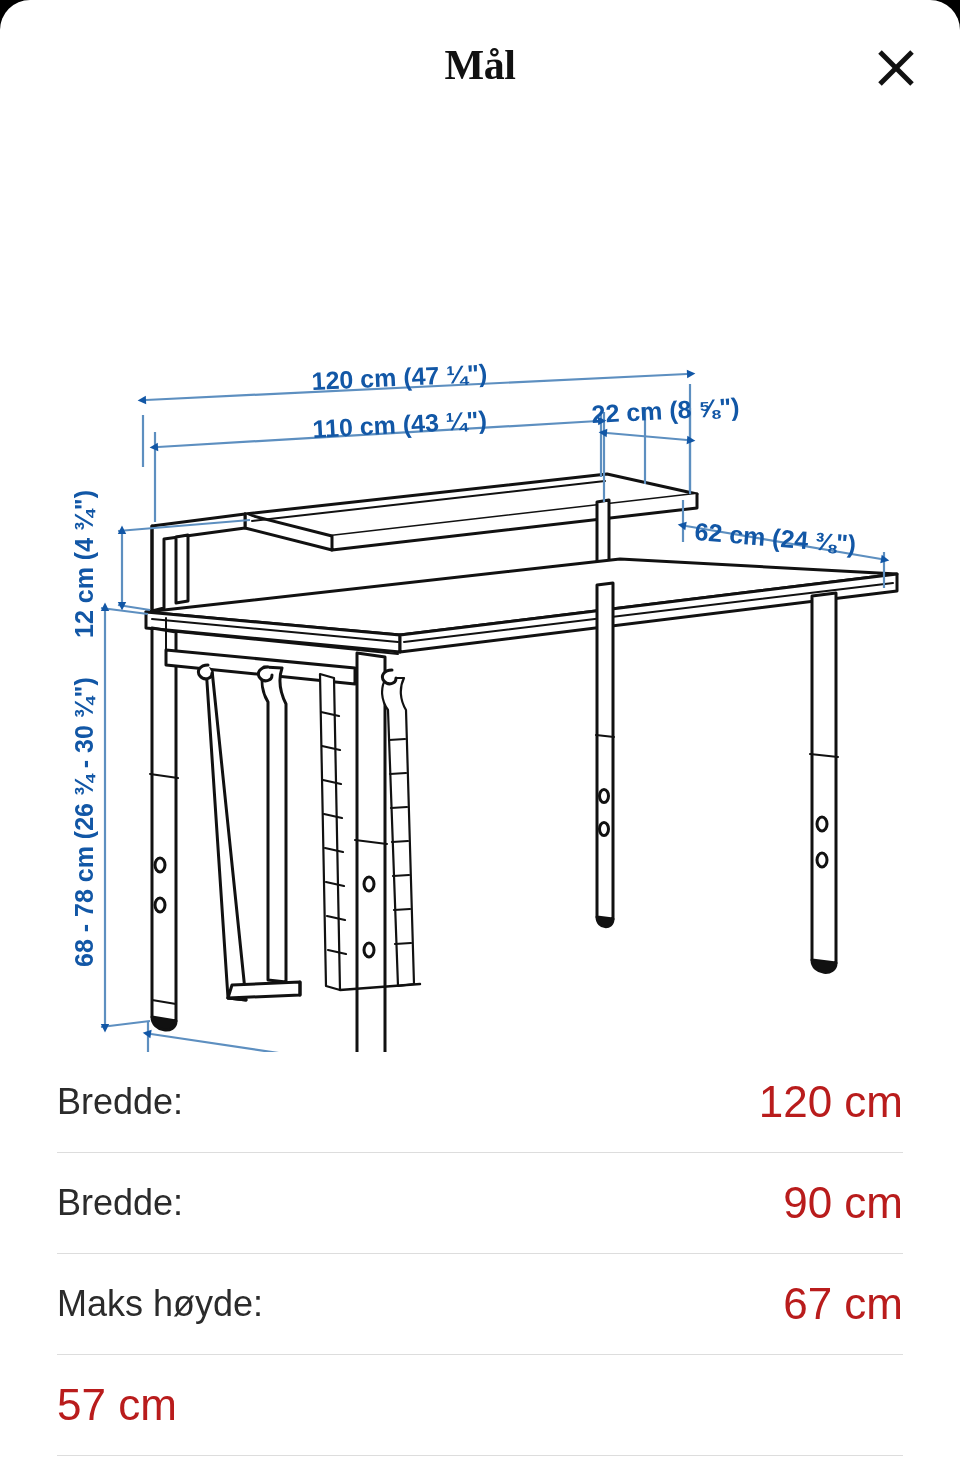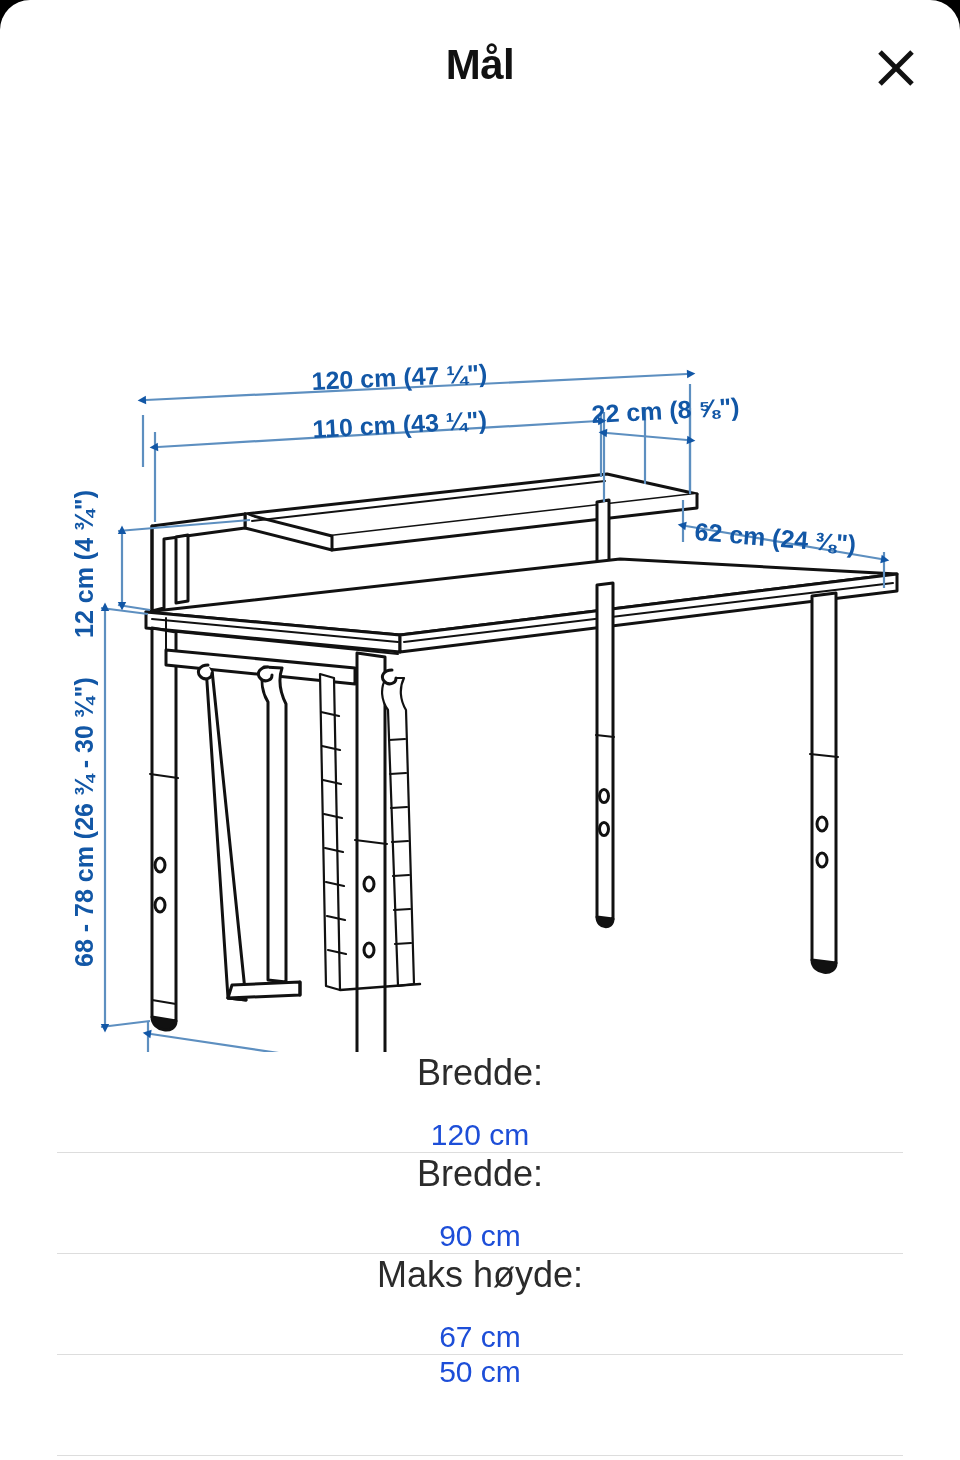--- a/index.html
+++ b/index.html
@@ -34,20 +34,21 @@
     position: absolute;
     left: 0;
     right: 0;
     top: 44px;
     text-align: center;
     font-size: 42px;
     font-weight: bold;
     color: #111111;
     letter-spacing: -0.5px;
     line-height: 1;
+    font-family: Liberation Serif, serif;
   }
   .close-button {
     position: absolute;
     right: 28px;
     top: 36px;
     width: 72px;
     height: 64px;
     display: flex;
     align-items: center;
     justify-content: center;
@@ -74,31 +75,30 @@
     right: 0;
     top: 1052px;
   }
   .spec-row {
     position: relative;
     height: 100px;
     margin: 0 57px;
     display: flex;
     align-items: center;
     justify-content: space-between;
-    flex-direction: column;
   }
   .spec-label {
     font-size: 36px;
     color: #2b2b2b;
     font-weight: normal;
     letter-spacing: 0px;
   }
   .spec-value {
-    font-size: 30px;
-    color: #1d4ed8;
+    font-size: 44px;
+    color: #b91c1c;
     font-weight: normal;
     text-align: right;
   }
   .spec-divider {
     height: 1px;
     background: #dddddd;
     margin: 0 57px;
   }
 </style>
 </head>
@@ -288,19 +288,19 @@
     </div>
     <div class="spec-divider"></div>
 
     <div class="spec-row">
       <span class="spec-label">Maks høyde:</span>
       <span class="spec-value">67 cm</span>
     </div>
     <div class="spec-divider"></div>
 
     <div class="spec-row">
-      <span class="spec-value">50 cm</span>
+      <span class="spec-value">57 cm</span>
     </div>
     <div class="spec-divider"></div>
 
   </div>
 
 </div>
 
 </body></html>

